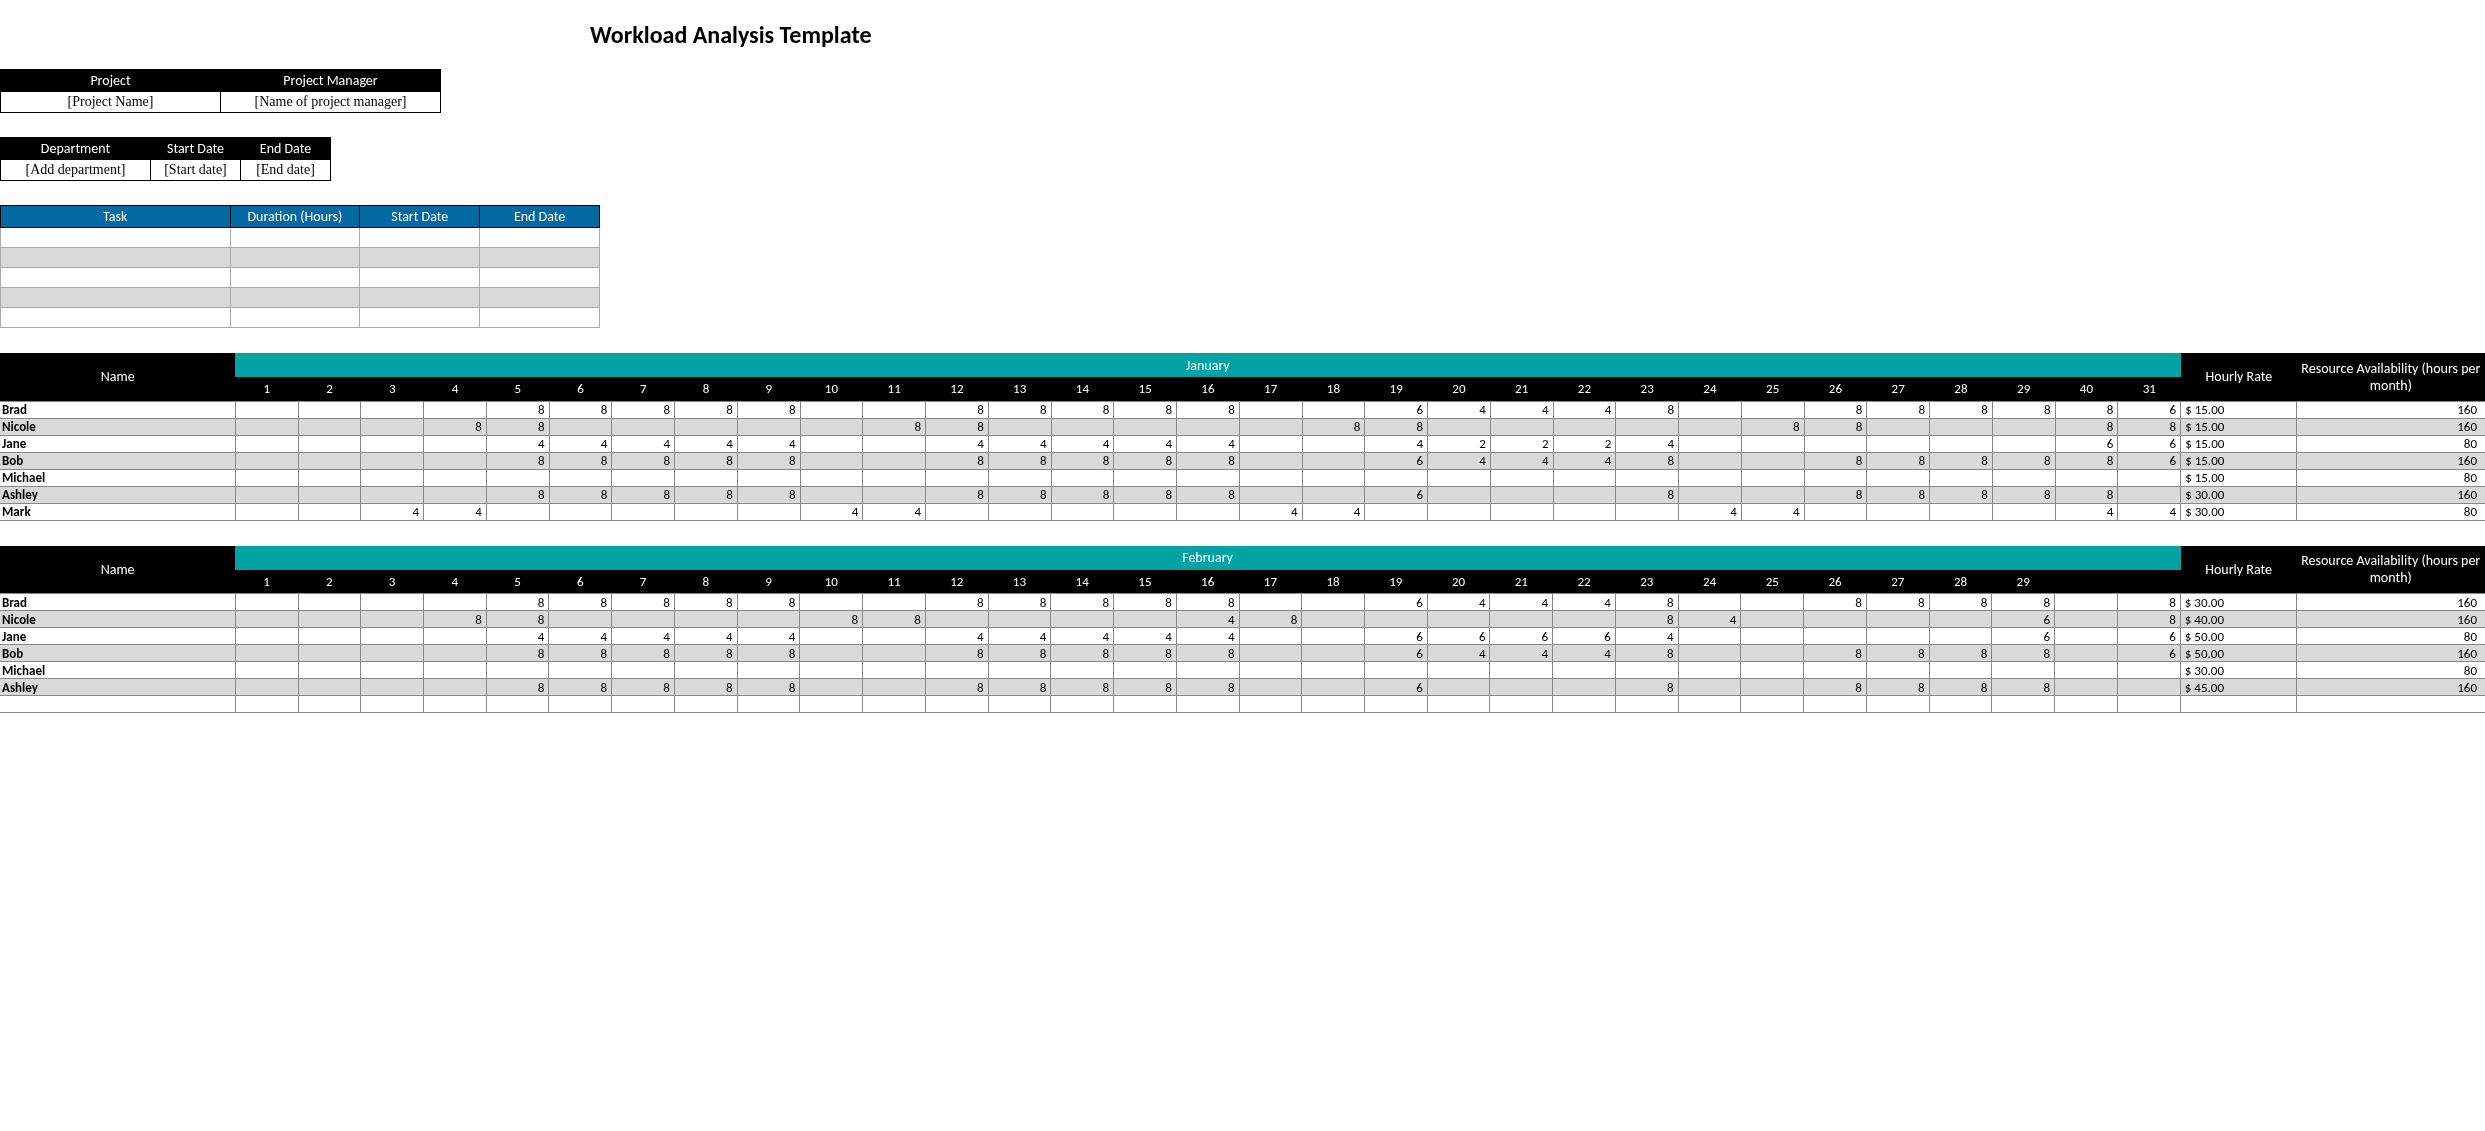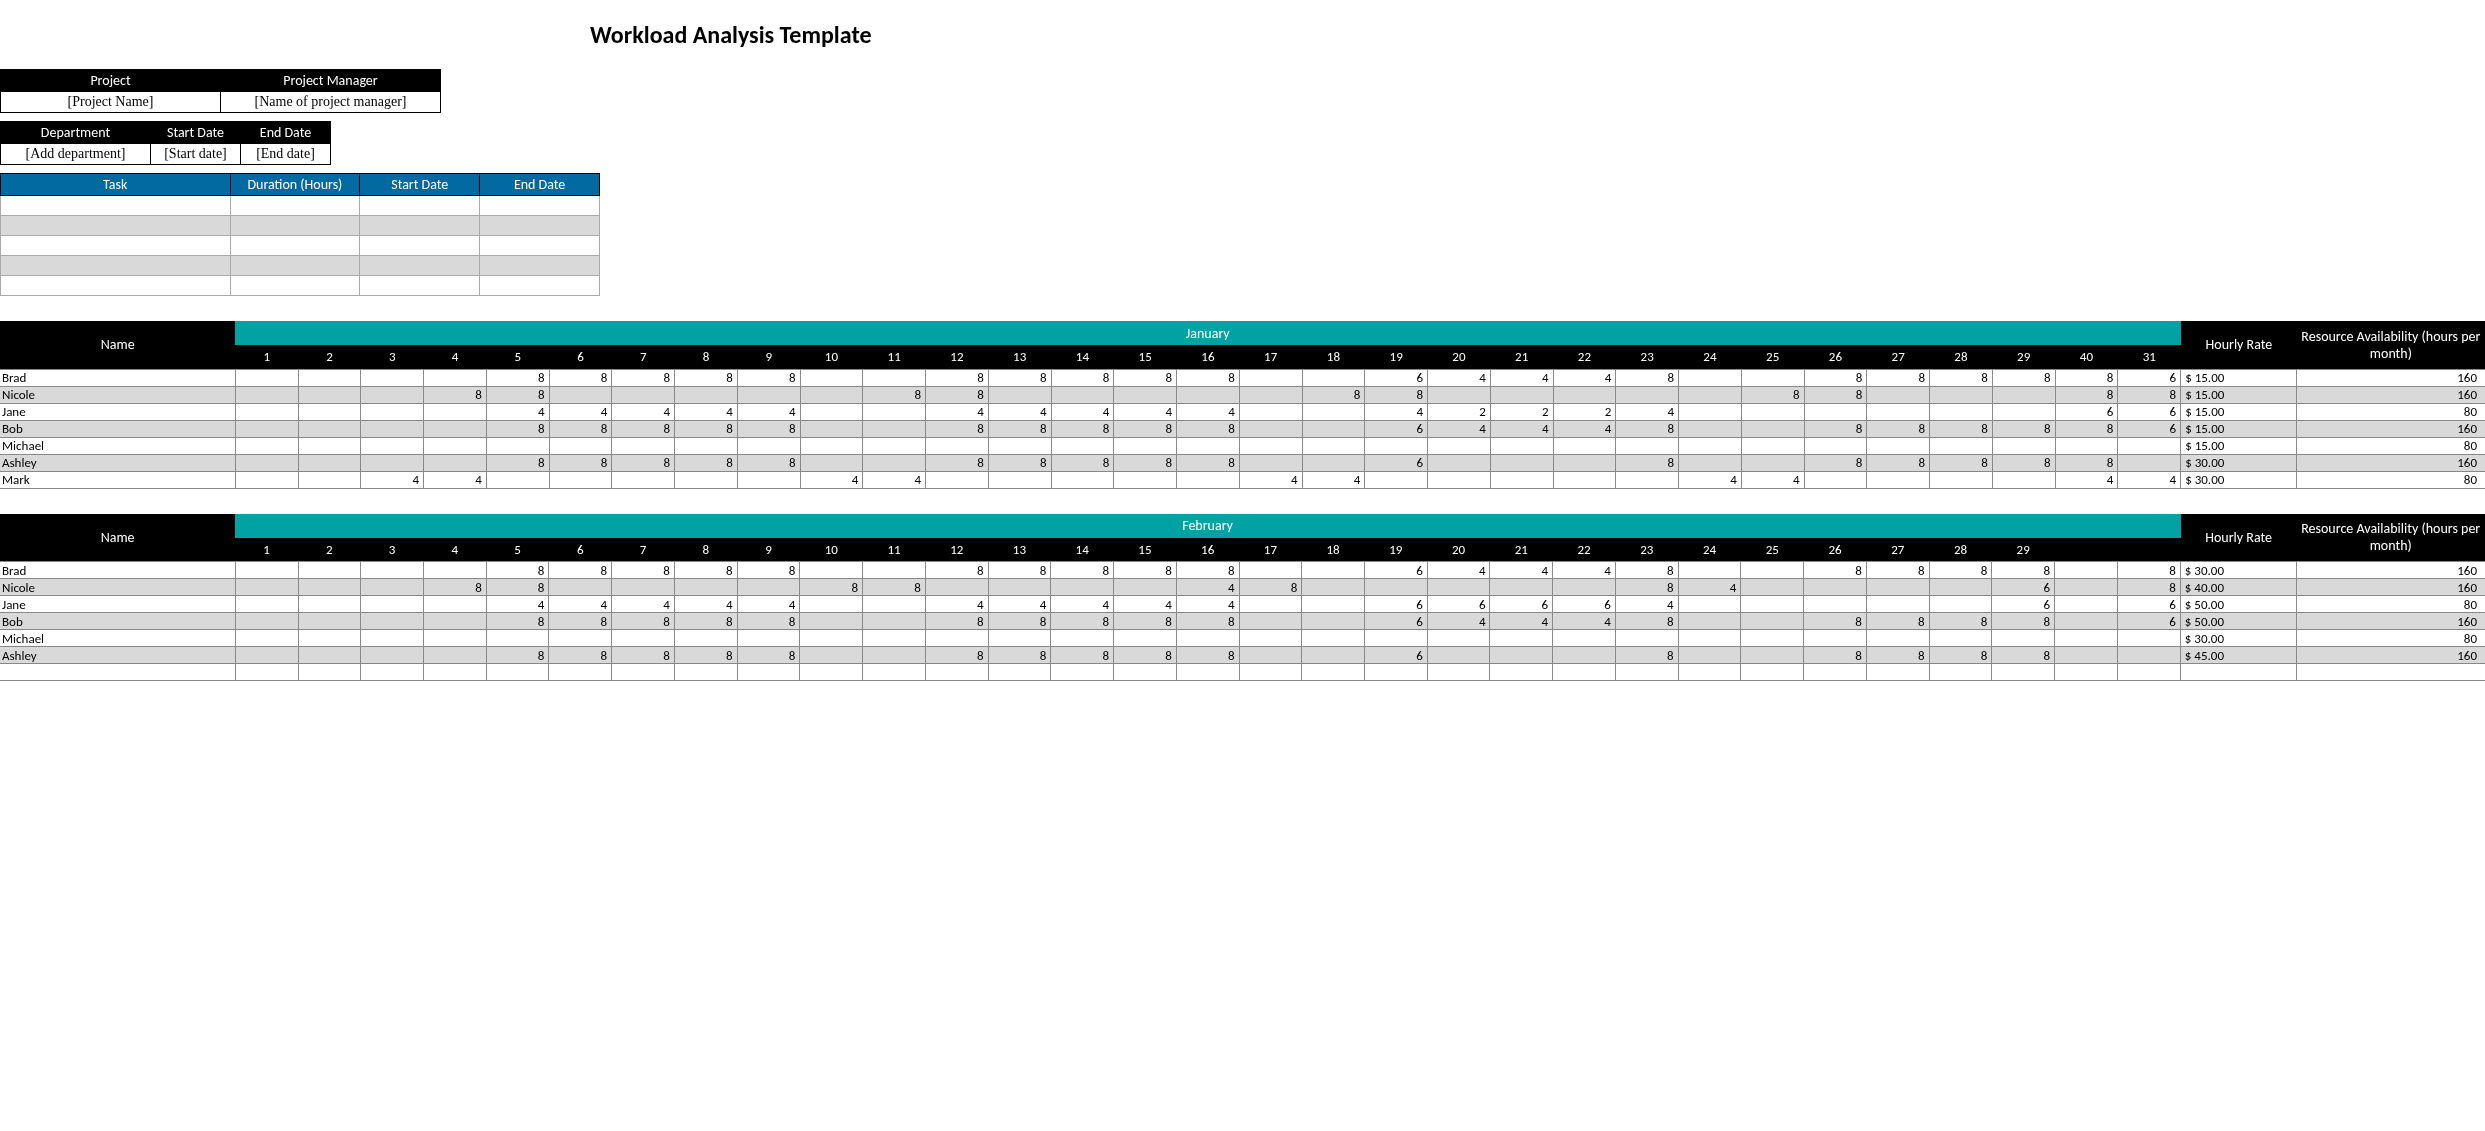--- a/index.html
+++ b/index.html
@@ -40,21 +40,21 @@
   .page-title {
     font-size: 24px;
     font-weight: 700;
     margin-left: 560px;
   }
   .meta-block {
     margin: 0 0 10px 0;
   }
   table.meta {
     border-collapse: collapse;
-    margin-bottom: 8px;
+    margin-bottom: 24px;
     padding-left: 12px;
   }
   table.meta th {
     background: #000;
     color: #fff;
     font-weight: 400;
     border: 1px solid #000;
     padding: 2px 6px;
     text-align: center;
   }
@@ -130,20 +130,21 @@
   .wl-body td {
     border: 1px solid #888;
     height: 17px;
     font-size: 13px;
     text-align: right;
   }
   .wl-body td.name-cell {
     text-align: left;
     padding-left: 2px;
     border-left: none;
+    font-weight: bold;
   }
   .wl-body td.rate-cell {
     text-align: left;
     padding-left: 4px;
     white-space: nowrap;
   }
   .wl-body td.avail-cell {
     text-align: right;
     padding-right: 8px;
     border-right: none;

